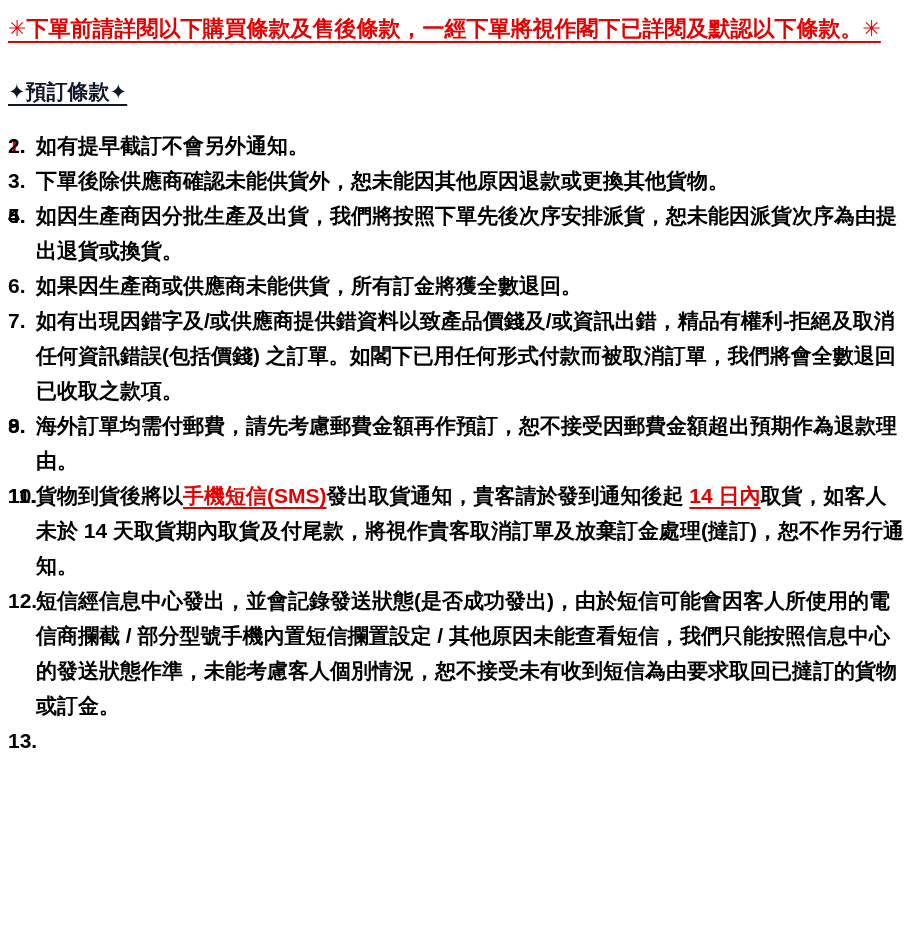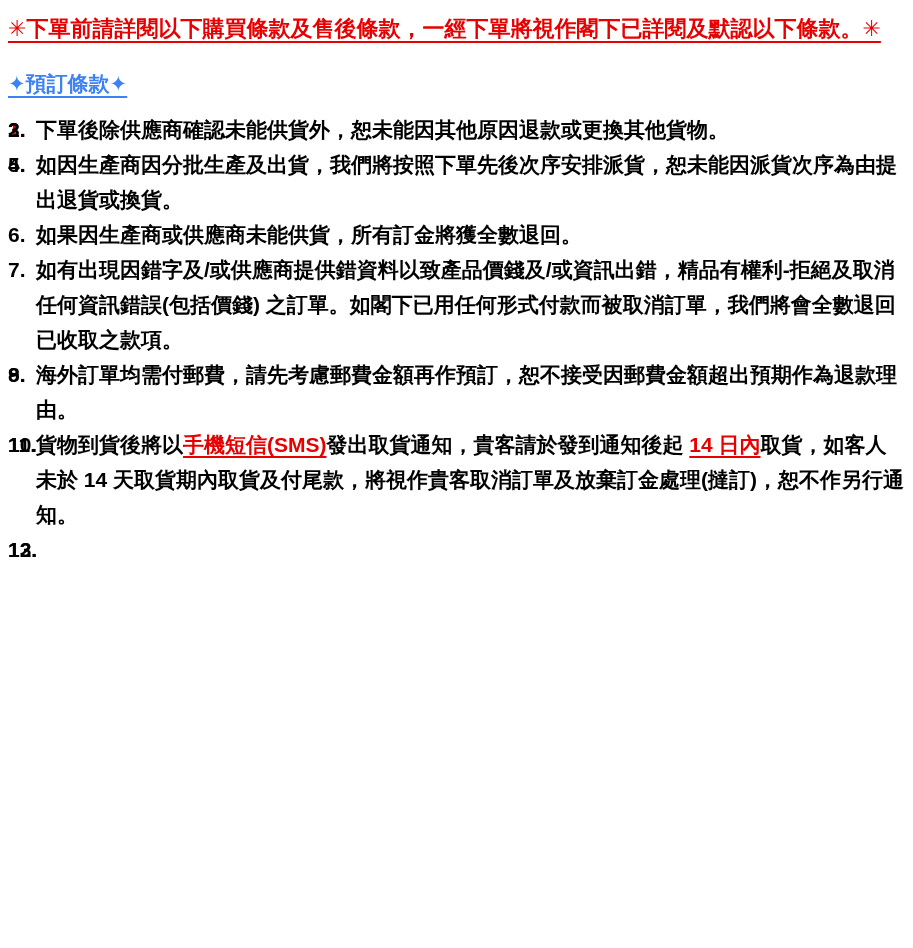--- a/index.html
+++ b/index.html
@@ -13,30 +13,30 @@
     color: #000000;
     overflow: hidden;
   }
   .notice-header {
     font-size: 22px;
     line-height: 30px;
     color: #e60000;
     text-decoration: underline;
     text-underline-offset: 5px;
     text-decoration-thickness: 2px;
-    margin: 2px 0 8px 0;
+    margin: 2px 0 16px 0;
   }
   .section-title {
     font-size: 21px;
     line-height: 26px;
-    color: #3b82f6;
+    color: #0f172a;
     text-decoration: underline;
     text-underline-offset: 5px;
     text-decoration-thickness: 2px;
-    margin: 19px 0 0 0;
+    margin: 19px 0 8px 0;
     display: inline-block;
   }
   ol.terms {
     list-style: none;
     margin: 15px 0 0 0;
     padding: 0;
     font-size: 21px;
     line-height: 35px;
   }
   ol.terms li {
@@ -62,27 +62,27 @@
 <body>
 
 <div class="notice-header">✳下單前請詳閱以下購買條款及售後條款，一經下單將視作閣下已詳閱及默認以下條款。✳</div>
 
 <div>
   <span class="section-title">✦預訂條款✦</span>
 </div>
 
 <ol class="terms">
     <li class="red"><span class="num">1.</span></li>
-    <li><span class="num">2.</span></li>
+    <li><span class="num">2.</span><span>如有提早截訂不會另外通知。</span></li>
     <li><span class="num">3.</span><span>下單後除供應商確認未能供貨外，恕未能因其他原因退款或更換其他貨物。</span></li>
     <li><span class="num">4.</span></li>
     <li><span class="num">5.</span><span>如因生產商因分批生產及出貨，我們將按照下單先後次序安排派貨，恕未能因派貨次序為由提出退貨或換貨。</span></li>
     <li><span class="num">6.</span><span>如果因生產商或供應商未能供貨，所有訂金將獲全數退回。</span></li>
     <li><span class="num">7.</span><span>如有出現因錯字及/或供應商提供錯資料以致產品價錢及/或資訊出錯，精品有權利-拒絕及取消任何資訊錯誤(包括價錢) 之訂單。如閣下已用任何形式付款而被取消訂單，我們將會全數退回已收取之款項。</span></li>
     <li><span class="num">8.</span></li>
     <li><span class="num">9.</span><span>海外訂單均需付郵費，請先考慮郵費金額再作預訂，恕不接受因郵費金額超出預期作為退款理由。</span></li>
     <li><span class="num">10.</span></li>
     <li><span class="num">11.</span><span>貨物到貨後將以</span><span class="red-underline">手機短信(SMS)</span><span>發出取貨通知，貴客請於發到通知後起 </span><span class="red-underline">14 日內</span><span>取貨，如客人未於 14 天取貨期內取貨及付尾款，將視作貴客取消訂單及放棄訂金處理(撻訂)，恕不作另行通知。</span></li>
-    <li><span class="num">12.</span></li>
+    <li><span class="num">12.</span><span>短信經信息中心發出，並會記錄發送狀態(是否成功發出)，由於短信可能會因客人所使用的電信商攔截 / 部分型號手機內置短信攔置設定 / 其他原因未能查看短信，我們只能按照信息中心的發送狀態作準，未能考慮客人個別情況，恕不接受未有收到短信為由要求取回已撻訂的貨物或訂金。</span></li>
     <li>
       <span class="num">13.</span>
     </li>
   </ol>
 
 </body></html>

